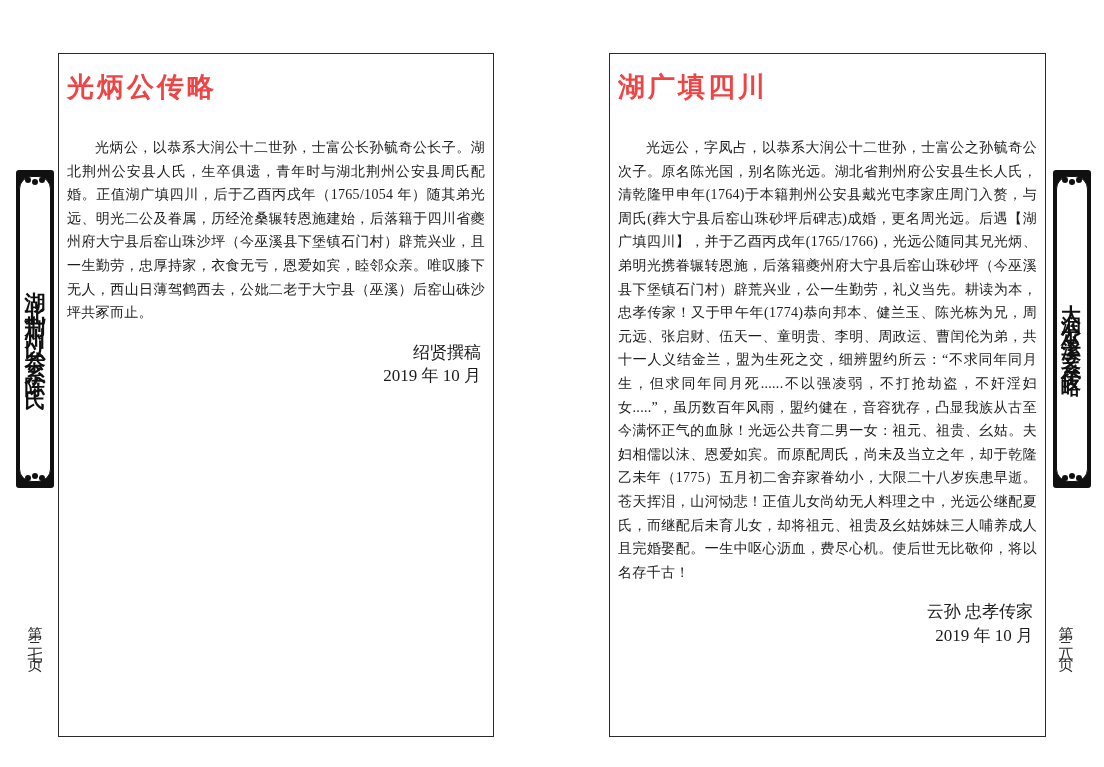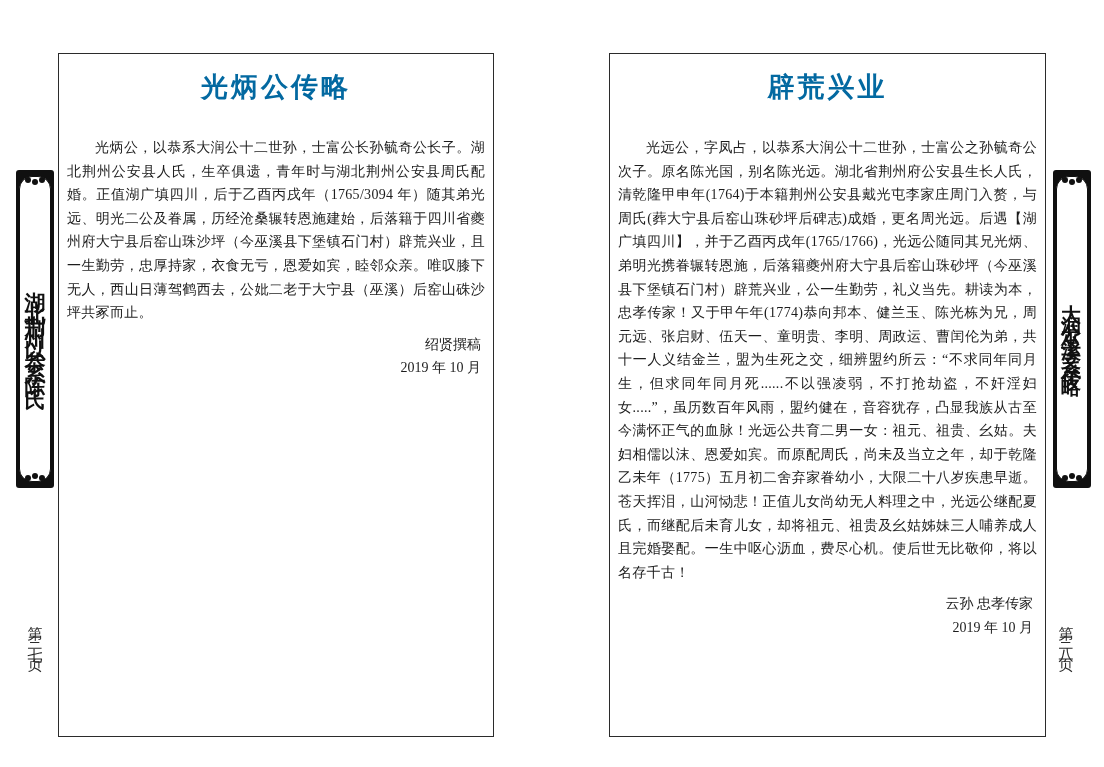--- a/index.html
+++ b/index.html
@@ -14,40 +14,40 @@
     top: 53px;
     height: 684px;
     background: #ffffff;
     border: 1px solid #2b2b2b;
     padding: 13px 8px 10px 8px;
   }
   .page-left  { left: 58px;  width: 436px; }
   .page-right { left: 609px; width: 437px; }
 
   .page-title {
-    text-align: center;
+    text-align: left;
     font-size: 27px;
     font-weight: bold;
     letter-spacing: 3px;
     margin-top: 2px;
-    color: #0369a1;
+    color: #ef4444;
   }
   .page-body {
     margin-top: 31px;
     font-size: 14px;
     line-height: 23.6px;
     letter-spacing: 0.3px;
     text-align: justify;
     text-indent: 2em;
     color: #1c1c1c;
   }
   .signature-block {
-    margin-top: 8px;
+    margin-top: 16px;
     text-align: right;
-    font-size: 14px;
+    font-size: 17px;
     line-height: 23.6px;
     padding-right: 4px;
   }
 
   
   .banner {
     position: absolute;
     top: 170px;
     width: 38px;
     height: 318px;
@@ -112,29 +112,29 @@
       <span class="banner-ornament top"></span>
       <span class="banner-text">湖北荆州以恭系陈氏</span>
       <span class="banner-ornament bottom"></span>
     </div>
   </div>
 
   <div class="page-num page-num-left">第三七页</div>
 
   <div class="page page-left">
     <div class="page-title">光炳公传略</div>
-    <div class="page-body">光炳公，以恭系大润公十二世孙，士富公长孙毓奇公长子。湖北荆州公安县人氏，生卒俱遗，青年时与湖北荆州公安县周氏配婚。正值湖广填四川，后于乙酉丙戌年（1765/3094 年）随其弟光远、明光二公及眷属，历经沧桑辗转恩施建始，后落籍于四川省夔州府大宁县后窑山珠沙坪（今巫溪县下堡镇石门村）辟荒兴业，且一生勤劳，忠厚持家，衣食无亏，恩爱如宾，睦邻众亲。唯叹膝下无人，西山日薄驾鹤西去，公妣二老于大宁县（巫溪）后窑山硃沙坪共冢而止。</div>
+    <div class="page-body">光炳公，以恭系大润公十二世孙，士富公长孙毓奇公长子。湖北荆州公安县人氏，生卒俱遗，青年时与湖北荆州公安县周氏配婚。正值湖广填四川，后于乙酉丙戌年（1765/1054 年）随其弟光远、明光二公及眷属，历经沧桑辗转恩施建始，后落籍于四川省夔州府大宁县后窑山珠沙坪（今巫溪县下堡镇石门村）辟荒兴业，且一生勤劳，忠厚持家，衣食无亏，恩爱如宾，睦邻众亲。唯叹膝下无人，西山日薄驾鹤西去，公妣二老于大宁县（巫溪）后窑山硃沙坪共冢而止。</div>
     <div class="signature-block">
       <div>绍贤撰稿</div>
       <div>2019 年 10 月</div>
     </div>
   </div>
 
   <div class="page page-right">
-    <div class="page-title">辟荒兴业</div>
+    <div class="page-title">湖广填四川</div>
     <div class="page-body">光远公，字凤占，以恭系大润公十二世孙，士富公之孙毓奇公次子。原名陈光国，别名陈光远。湖北省荆州府公安县生长人氏，清乾隆甲申年(1764)于本籍荆州公安县戴光屯李家庄周门入赘，与周氏(葬大宁县后窑山珠砂坪后碑志)成婚，更名周光远。后遇【湖广填四川】，并于乙酉丙戌年(1765/1766)，光远公随同其兄光炳、弟明光携眷辗转恩施，后落籍夔州府大宁县后窑山珠砂坪（今巫溪县下堡镇石门村）辟荒兴业，公一生勤劳，礼义当先。耕读为本，忠孝传家！又于甲午年(1774)恭向邦本、健兰玉、陈光栋为兄，周元远、张启财、伍天一、童明贵、李明、周政运、曹闰伦为弟，共十一人义结金兰，盟为生死之交，细辨盟约所云：“不求同年同月生，但求同年同月死......不以强凌弱，不打抢劫盗，不奸淫妇女.....”，虽历数百年风雨，盟约健在，音容犹存，凸显我族从古至今满怀正气的血脉！光远公共育二男一女：祖元、祖贵、幺姑。夫妇相儒以沫、恩爱如宾。而原配周氏，尚未及当立之年，却于乾隆乙未年（1775）五月初二舍弃家眷幼小，大限二十八岁疾患早逝。苍天挥泪，山河恸悲！正值儿女尚幼无人料理之中，光远公继配夏氏，而继配后未育儿女，却将祖元、祖贵及幺姑姊妹三人哺养成人且完婚娶配。一生中呕心沥血，费尽心机。使后世无比敬仰，将以名存千古！</div>
     <div class="signature-block">
       <div>云孙 忠孝传家</div>
       <div>2019 年 10 月</div>
     </div>
   </div>
 
   <div class="banner banner-right">
     <div class="banner-inner">
       <span class="banner-ornament top"></span>

